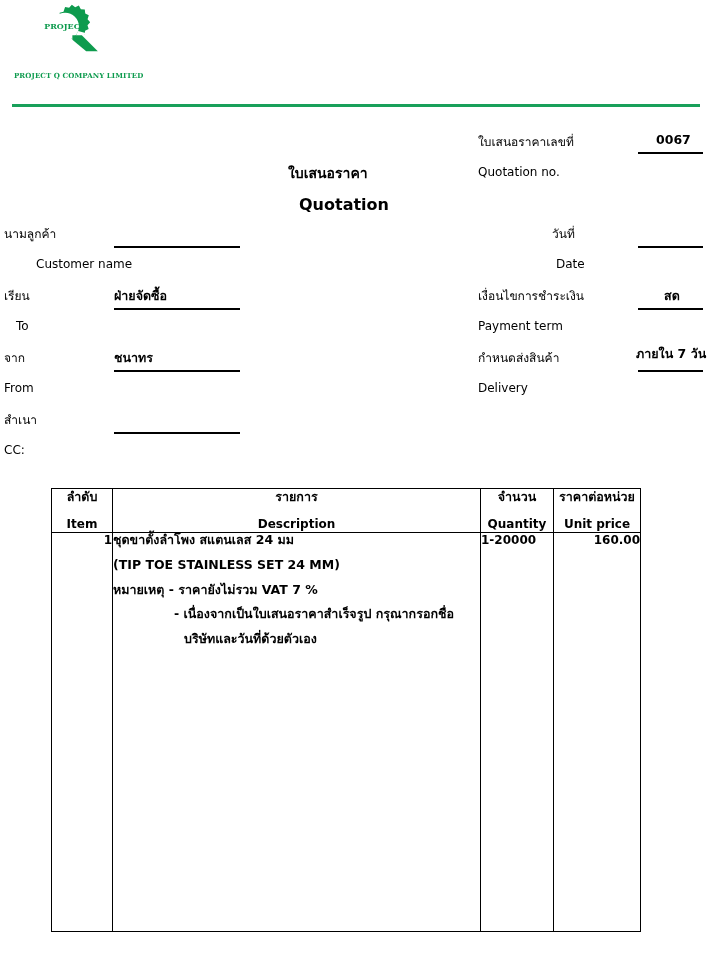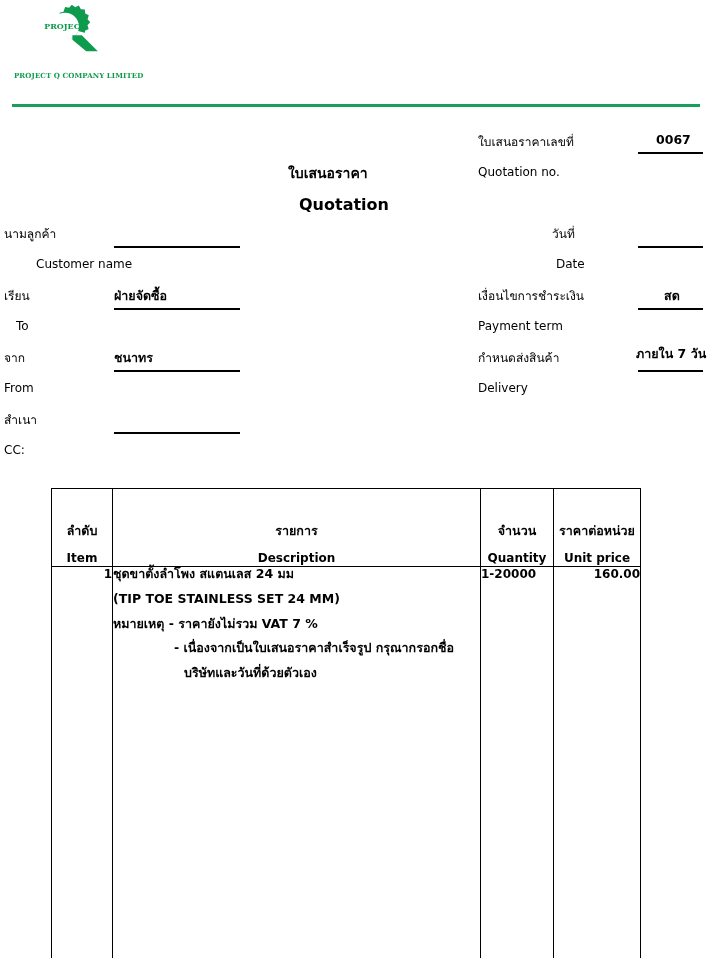--- a/index.html
+++ b/index.html
@@ -130,21 +130,20 @@
   .col-price  { width: 87px; }
 
   .hd-cell {
     text-align: center;
     padding: 7px 2px 8px 2px;
   }
   .hd-th {
     font-size: 12.5px;
     line-height: 1.35;
     display: block;
-    margin-top: 34px;
   }
   .hd-en {
     font-size: 12px;
     line-height: 1.35;
     display: block;
     margin-top: 10px;
   }
 
   .bd-item {
     text-align: right;

